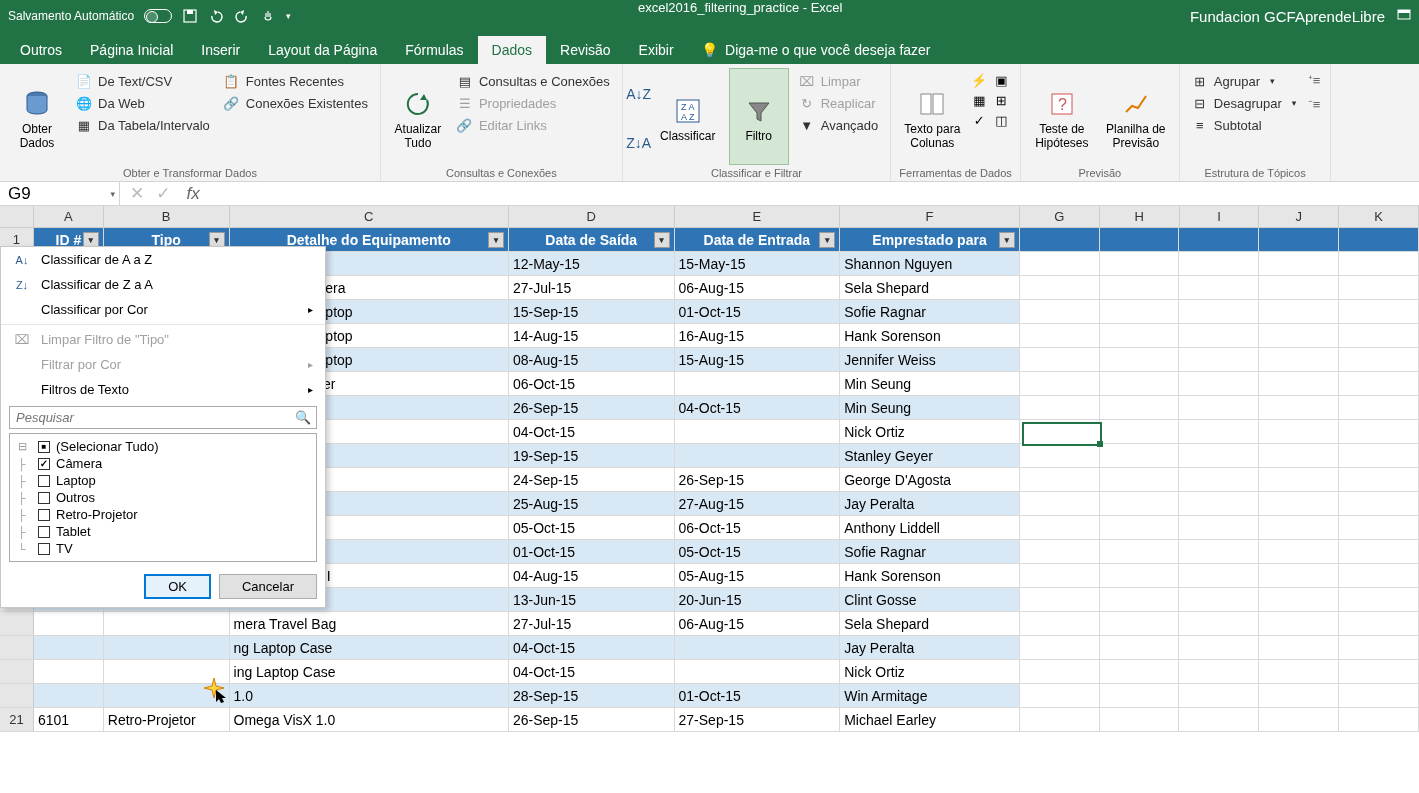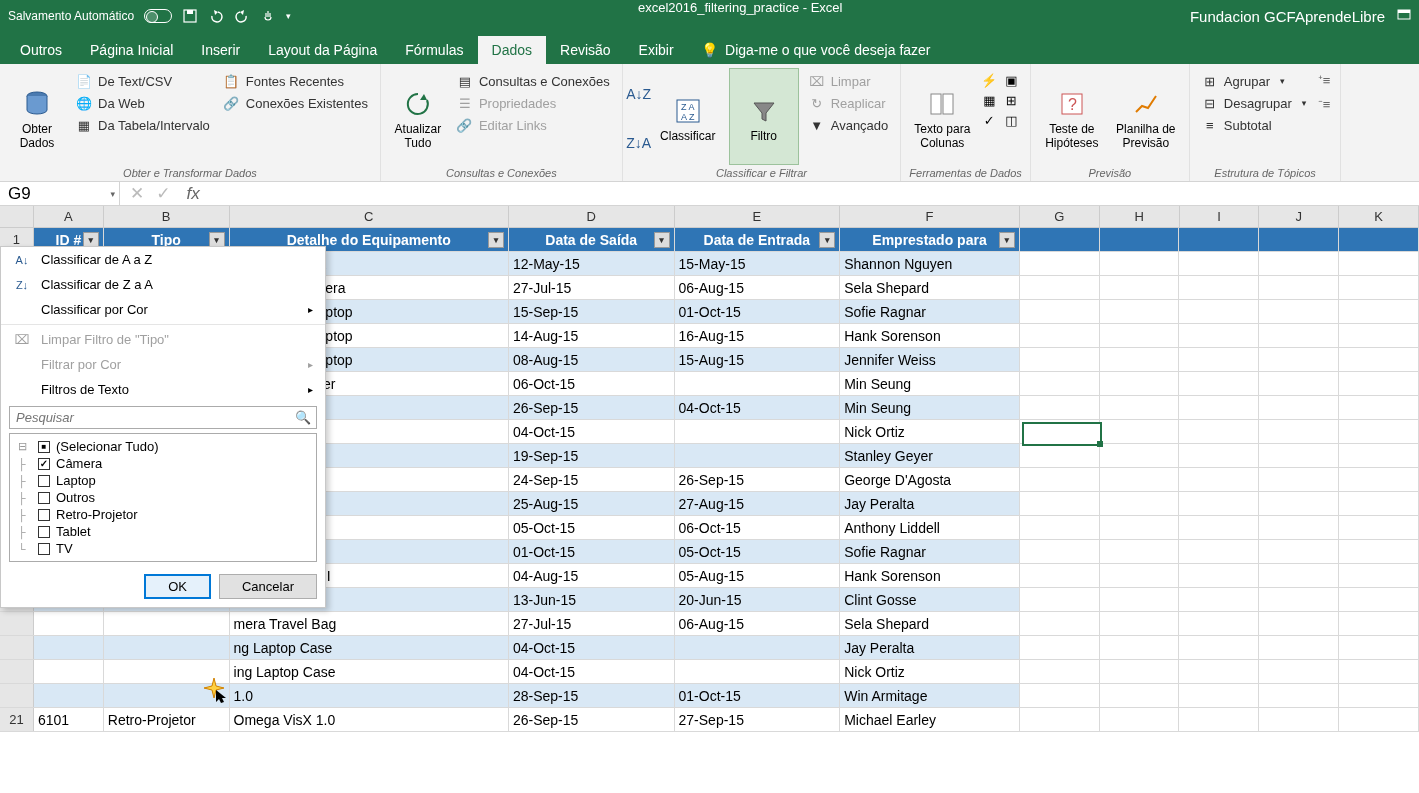--- a/index.html
+++ b/index.html
@@ -17,21 +17,21 @@
 
 .ribbon-tabs { background: #217346; height: 32px; display: flex; align-items: flex-end; padding: 0 6px; color: #fff; font-size: 14px; }
 .ribbon-tabs .tab { padding: 6px 14px; cursor: pointer; }
 .ribbon-tabs .tab.active { background: #f3f3f3; color: #217346; }
 .tell-me { display: flex; align-items: center; gap: 6px; padding: 6px 14px; }
 
 
 .ribbon { background: #f3f3f3; height: 118px; border-bottom: 1px solid #d4d4d4; display: flex; }
 .rgroup { border-right: 1px solid #e1e1e1; padding: 4px 8px 2px; display: flex; flex-direction: column; }
 .rgroup-body { flex: 1; display: flex; gap: 6px; }
-.rgroup-label { text-align: center; font-size: 11px; color: #666; padding-top: 2px; font-style: italic; }
+.rgroup-label { text-align: center; font-size: 11px; color: #666; padding-top: 2px; }
 .big-btn { display: flex; flex-direction: column; align-items: center; justify-content: center; width: 58px; font-size: 12px; text-align: center; gap: 2px; padding-top: 4px; cursor: pointer; }
 .big-btn .ic { width: 32px; height: 32px; display: flex; align-items: center; justify-content: center; }
 .col-btns { display: flex; flex-direction: column; gap: 4px; padding-top: 4px; }
 .small-btn { display: flex; align-items: center; gap: 6px; font-size: 13px; color: #333; padding: 1px 4px; cursor: pointer; white-space: nowrap; }
 .small-btn.disabled { color: #a0a0a0; }
 .small-ic { width: 16px; height: 16px; display: inline-flex; align-items: center; justify-content: center; }
 .filter-active { background: #d4e7d4; border: 1px solid #9cc29c; }
 
 
 .formula-bar { height: 24px; border-bottom: 1px solid #d4d4d4; display: flex; align-items: center; font-size: 17px; }
@@ -225,21 +225,21 @@
       <div class="big-btn" style="width:70px">
         <span class="ic">
             <svg width="28" height="28">
               <rect x="3" y="3" width="22" height="22" fill="#fff" stroke="#2a5a90"></rect>
               <text x="7" y="13" font-size="9" fill="#2a5a90">Z A</text>
               <text x="7" y="23" font-size="9" fill="#2a5a90">A Z</text>
             </svg>
           </span>
         <span>Classificar</span>
       </div>
-      <div class="big-btn filter-active" style="width:70px">
+      <div class="big-btn filter-active" style="width:60px">
         <span class="ic">
             <svg width="28" height="28">
               <path d="M4 6 h20 l-8 10 v8 l-4 -2 v-6 z" fill="#888" stroke="#555"></path>
             </svg>
           </span>
         <span>Filtro</span>
       </div>
       <div class="col-btns">
         <div class="small-btn disabled">
             <span class="small-ic">⌧</span>

